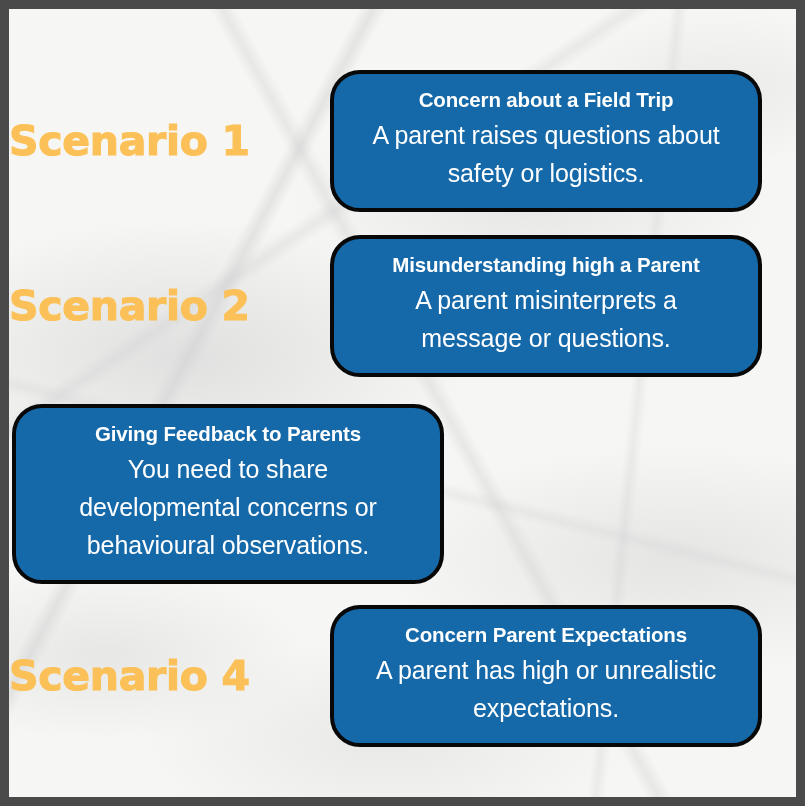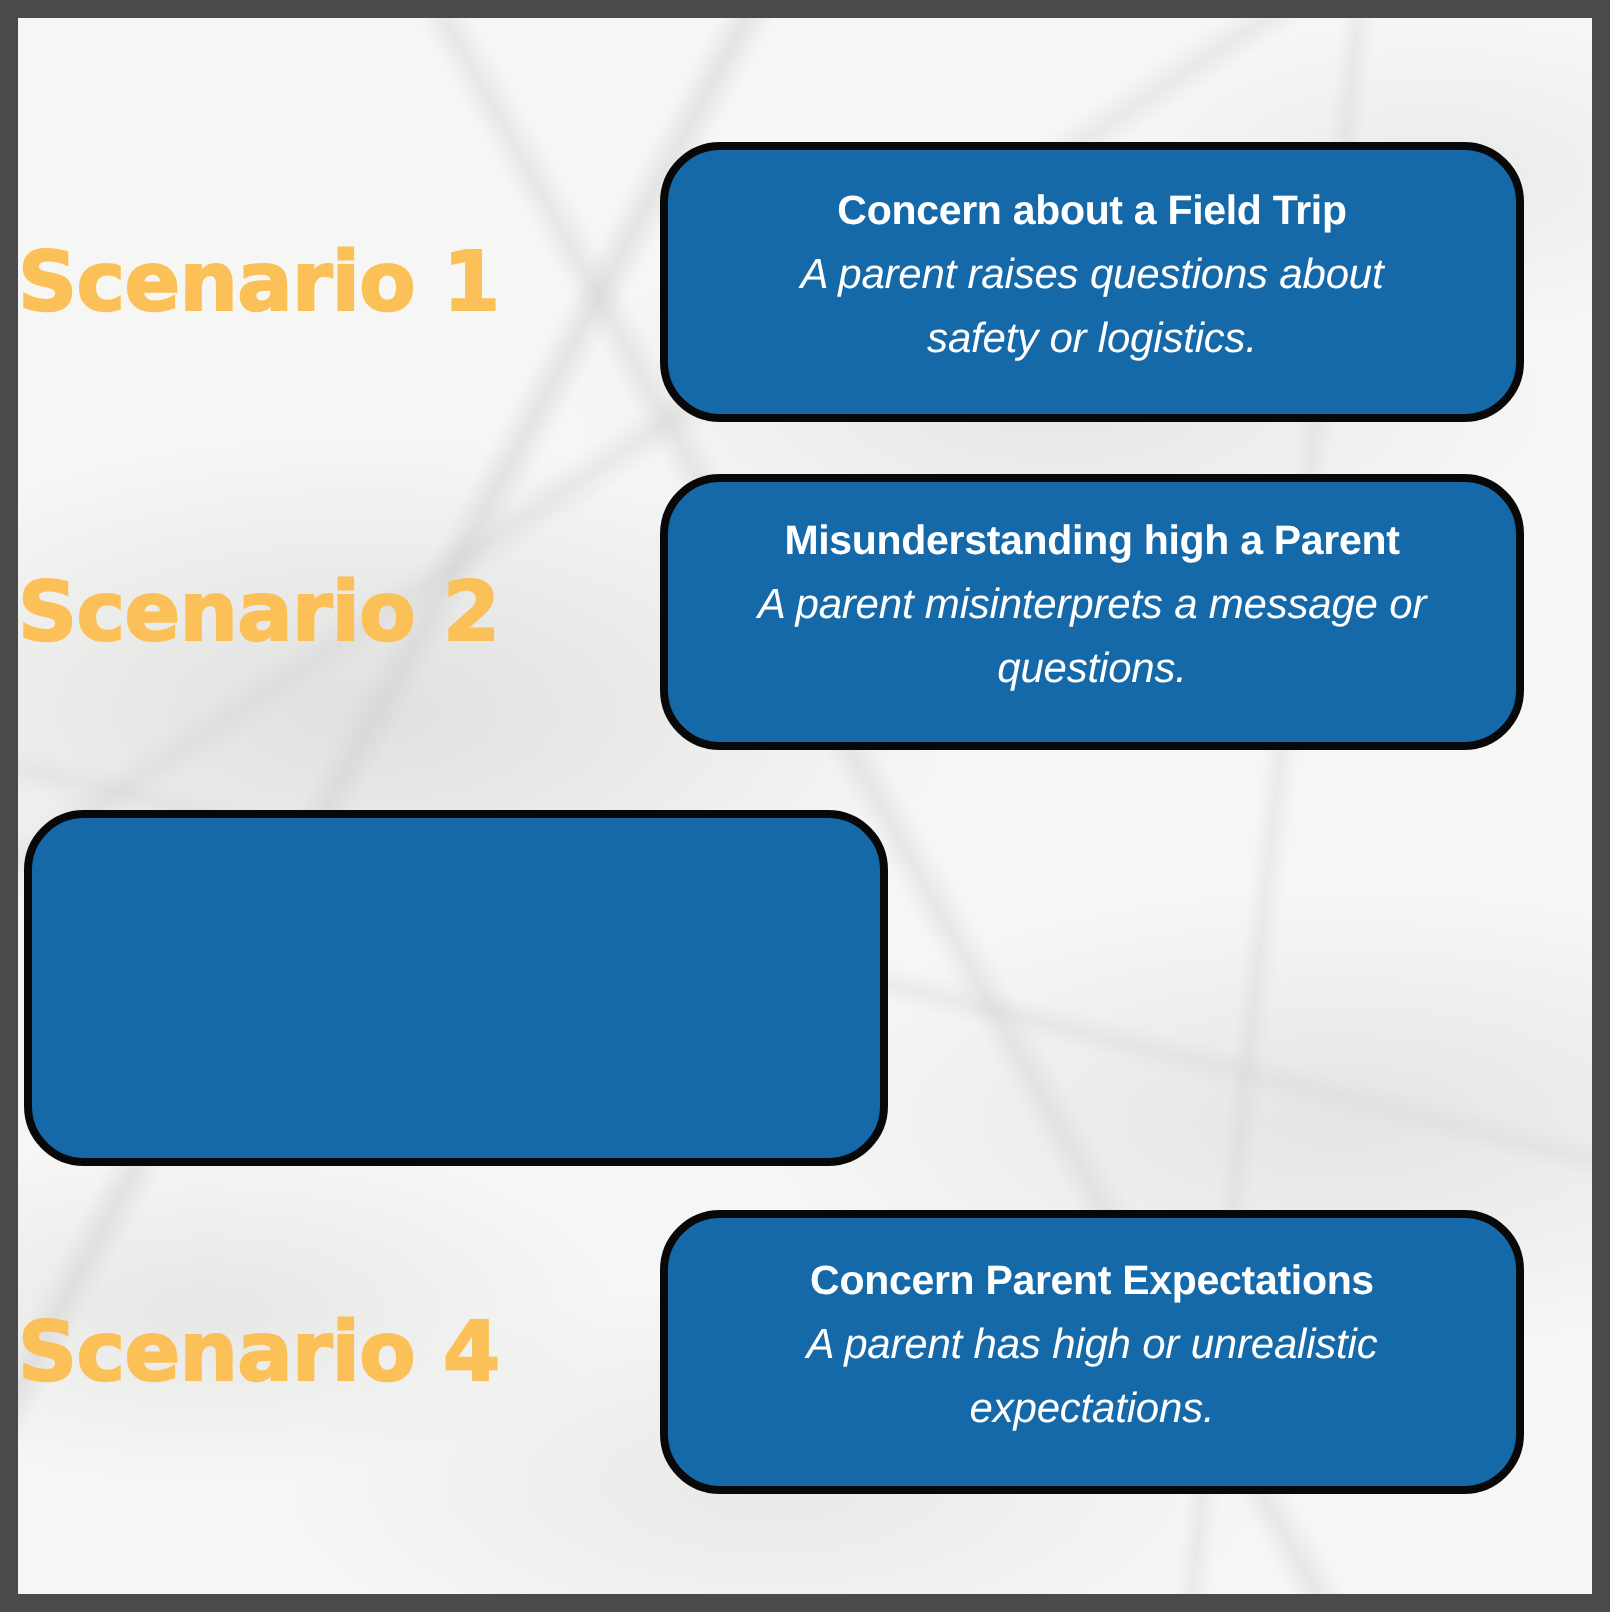--- a/index.html
+++ b/index.html
@@ -95,25 +95,24 @@
     text-align: center;
   }
   .card-title {
     font-size: 20.5px;
     font-weight: 700;
     line-height: 1.34;
     letter-spacing: -0.15px;
     margin-bottom: 2px;
   }
   .card-body {
-    font-size: 21px;
+    font-size: 25px;
     font-weight: 400;
     line-height: 1.52;
     letter-spacing: -0.1px;
-    font-style: italic;
   }
 </style>
 </head>
 <body>
 
 <div id="poster">
   <div id="paper"></div>
 
   <div id="rows">
 
@@ -128,20 +127,22 @@
     <div class="row row-2">
       <div class="scenario-label">Scenario 2</div>
       <div class="card">
         <div class="card-title">Misunderstanding high a Parent</div>
         <div class="card-body">A parent misinterprets a message or questions.</div>
       </div>
     </div>
 
     <div class="row row-3">
       <div class="card">
+        <div class="card-title">Giving Feedback to Parents</div>
+        <div class="card-body">You need to share developmental concerns or behavioural observations.</div>
       </div>
     </div>
 
     <div class="row row-4">
       <div class="scenario-label">Scenario 4</div>
       <div class="card">
         <div class="card-title">Concern Parent Expectations</div>
         <div class="card-body">A parent has high or unrealistic expectations.</div>
       </div>
     </div>

